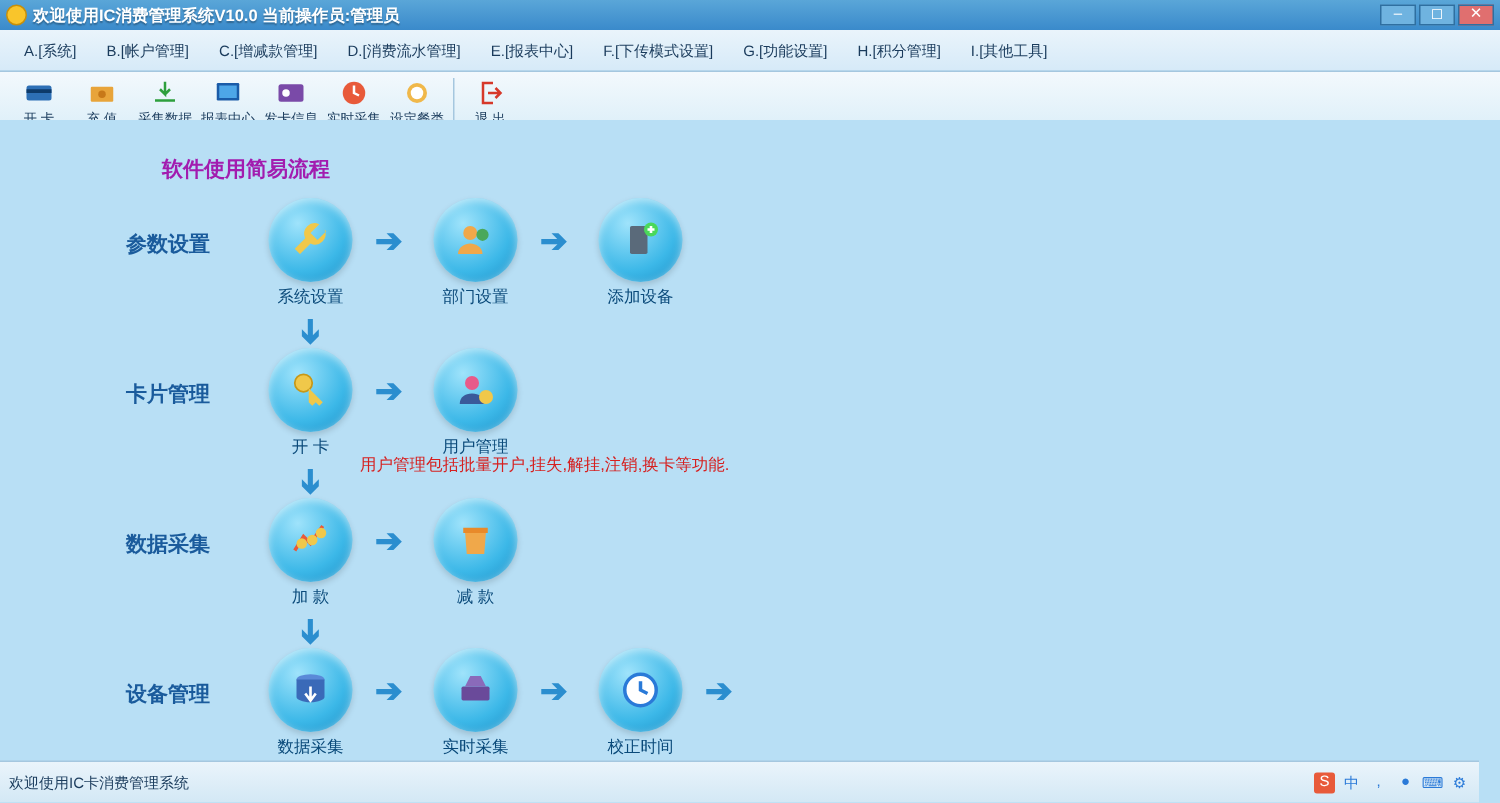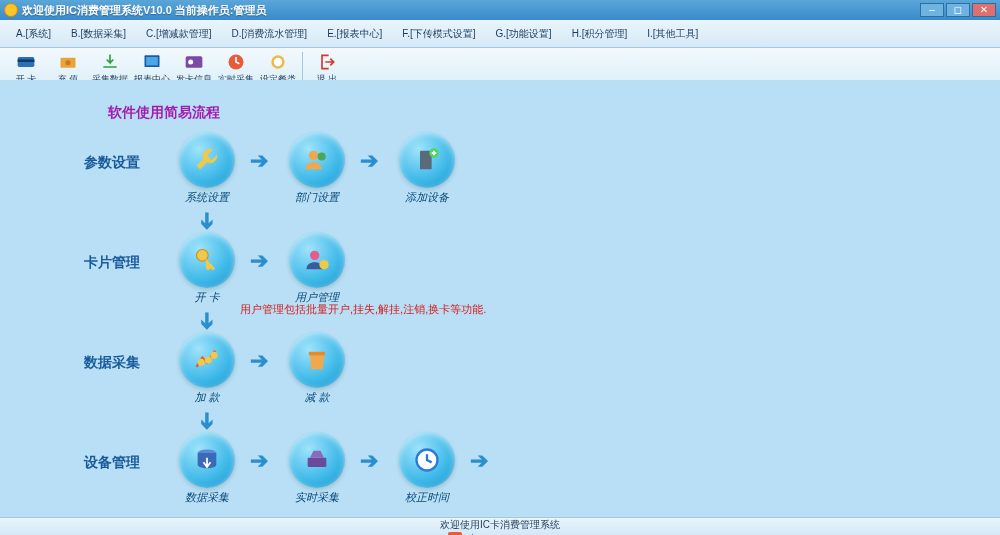--- a/index.html
+++ b/index.html
@@ -23,48 +23,48 @@
 
 .workspace { position: absolute; top: 80px; left: 0; right: 0; bottom: 18px; background: #b8dff5; }
 
 .flow-title { position: absolute; left: 108px; top: 24px; color: #a21caf; font-size: 14px; font-weight: bold; }
 
 .section-label { position: absolute; color: #1a5b9c; font-size: 14px; font-weight: bold; }
 
 .flow-node { position: absolute; width: 62px; text-align: center; cursor: pointer; }
 .flow-circle { width: 56px; height: 56px; border-radius: 50%; background: radial-gradient(circle at 35% 30%, #9fe3fb, #3cb8e8 60%, #1a8ec6); display: flex; align-items: center; justify-content: center; margin: 0 auto; box-shadow: inset 0 2px 6px rgba(255,255,255,.6), 0 2px 4px rgba(0,0,0,.15); }
 .flow-circle svg, .flow-circle span { width: 28px; height: 28px; }
-.node-label { font-size: 11px; color: #0a4a7a; margin-top: 2px; font-style: italic; }
+.node-label { font-size: 11px; color: #0a4a7a; margin-top: 2px; }
 
 .arrow { position: absolute; color: #2b8ecf; font-size: 22px; font-weight: bold; }
 .arrow-down { transform: rotate(90deg); }
 
 .note-text { position: absolute; color: #d62020; font-size: 11px; }
 
-.statusbar { position: absolute; bottom: 0; left: 0; right: 0; height: 18px; background: linear-gradient(#eaf4fb, #d3e8f5); border-top: 1px solid #a5c7df; font-size: 10px; color: #1a3b5c; display: flex; align-items: center; padding: 0 6px; flex-direction: column; }
+.statusbar { position: absolute; bottom: 0; left: 0; right: 14px; height: 28px; background: linear-gradient(#eaf4fb, #d3e8f5); border-top: 1px solid #a5c7df; font-size: 10px; color: #1a3b5c; display: flex; align-items: center; padding: 0 6px; }
 .statusbar .spacer { flex: 1; }
 .tray-icons { display: flex; gap: 4px; align-items: center; }
 .tray-ico { width: 14px; height: 14px; display:flex; align-items:center; justify-content:center; font-size:10px; }
 </style>
 </head>
 <body>
 
 <div class="titlebar">
   <div class="app-icon"></div>
   <div class="title-text">欢迎使用IC消费管理系统V10.0 当前操作员:管理员</div>
   <div class="win-btns">
     <div class="win-btn">–</div>
     <div class="win-btn">◻</div>
     <div class="win-btn close">✕</div>
   </div>
 </div>
 
 <div class="menubar">
   <span class="menu-item">A.[系统]</span>
-  <span class="menu-item">B.[数据采集]</span>
+  <span class="menu-item">B.[帐户管理]</span>
   <span class="menu-item">C.[增减款管理]</span>
   <span class="menu-item">D.[消费流水管理]</span>
   <span class="menu-item">E.[报表中心]</span>
   <span class="menu-item">F.[下传模式设置]</span>
   <span class="menu-item">G.[功能设置]</span>
   <span class="menu-item">H.[积分管理]</span>
   <span class="menu-item">I.[其他工具]</span>
 </div>
 
 <div class="toolbar">

